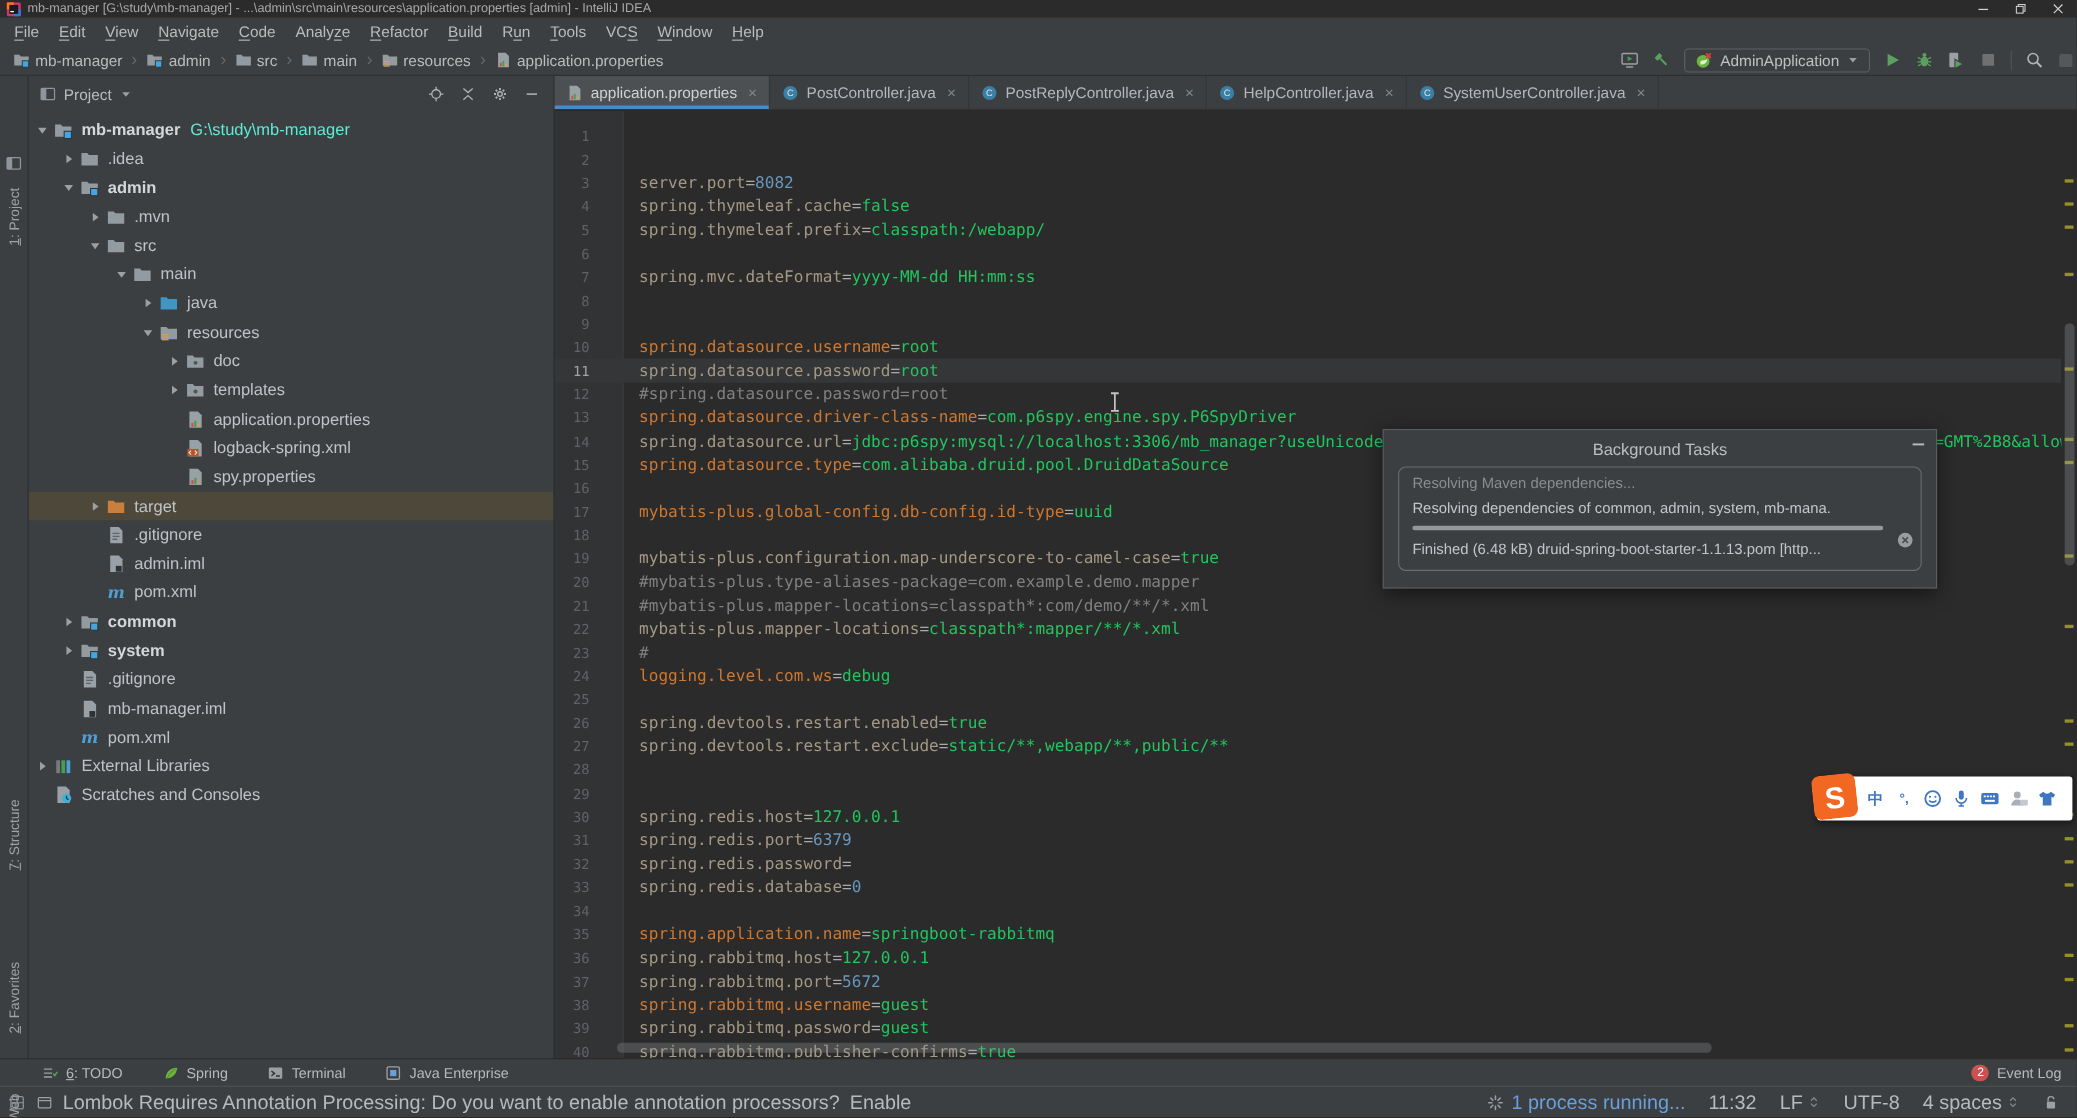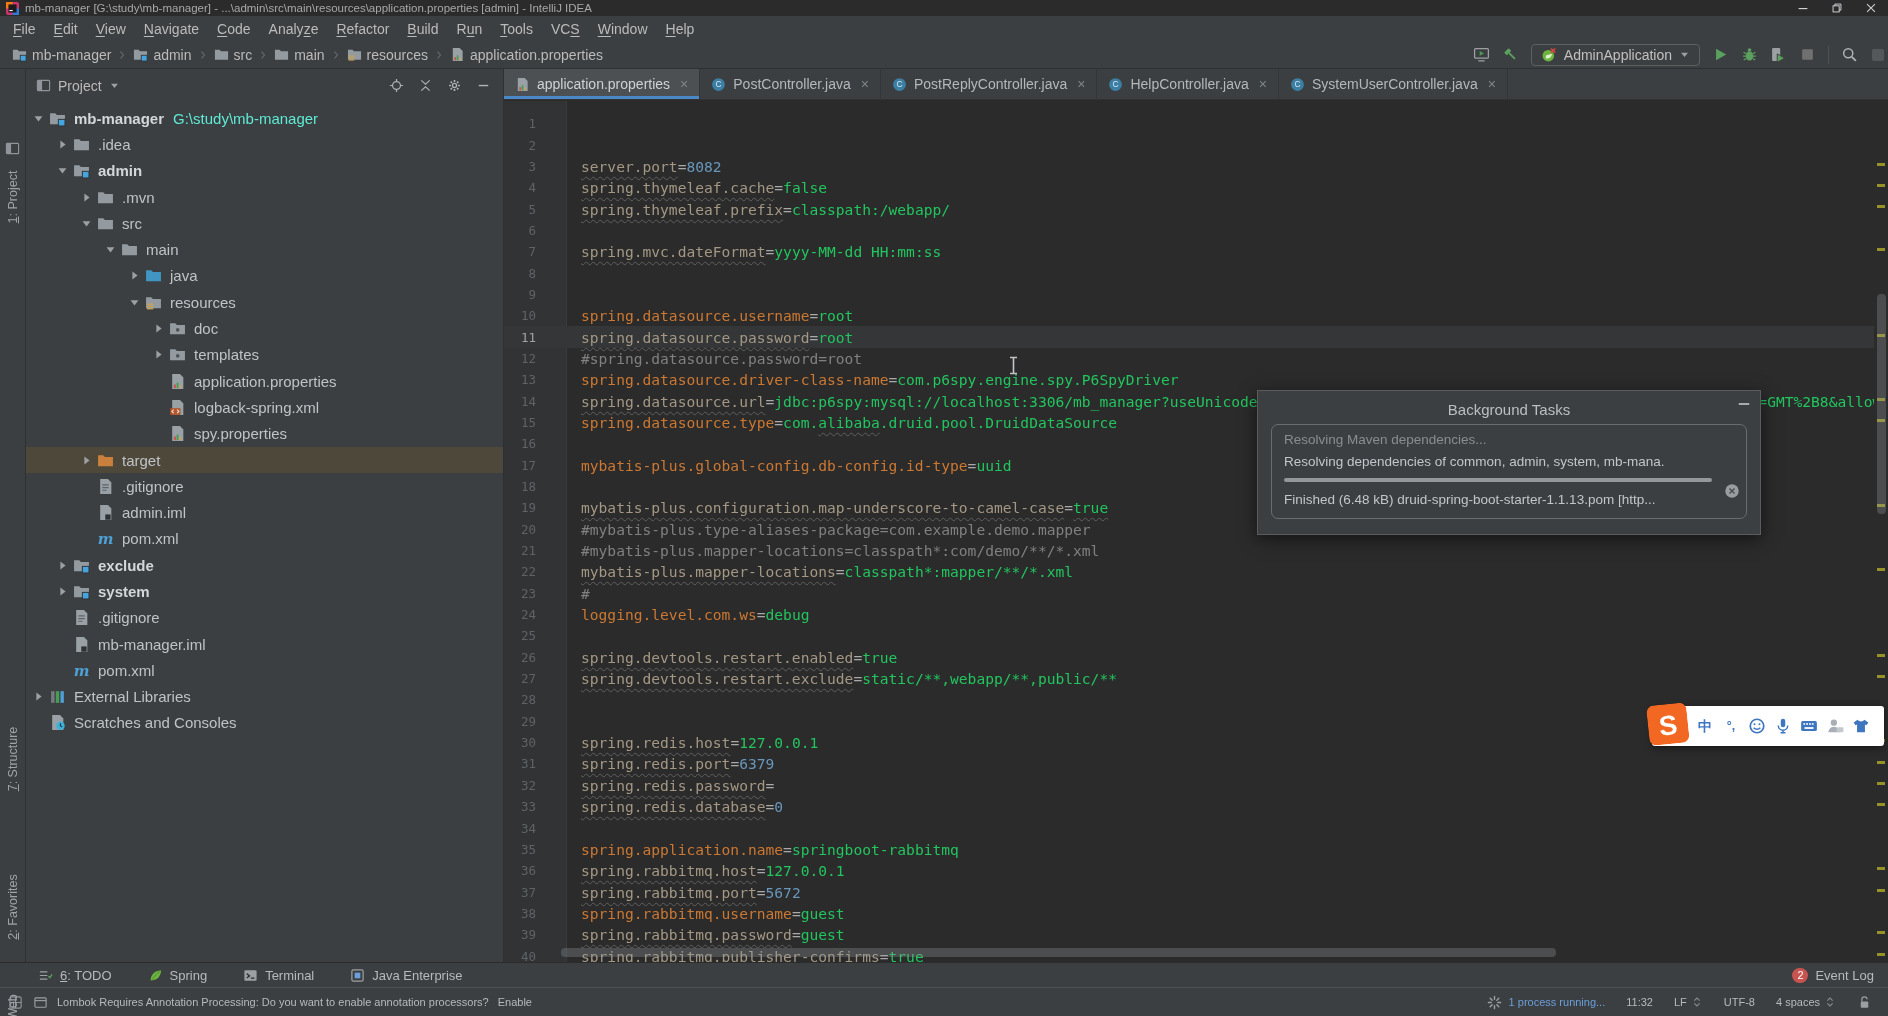--- a/index.html
+++ b/index.html
@@ -50,21 +50,21 @@
   .tab .x{color:#7f868a;font-size:14px;margin-left:3px}
   .gutterbg{position:absolute;left:0;top:32px;bottom:0;width:63px;background:#313335;border-right:1px solid #393b3d;z-index:0}
   .lines{position:absolute;left:0;right:14px;top:32px;bottom:0;padding-top:12px;z-index:1;overflow:hidden;
          font-family:"DejaVu Sans Mono",monospace;font-size:14.6px}
   .cl{height:21.35px;display:flex;align-items:center}
   .cl.cur{background:#343638}
   .cl .ln{width:63px;flex:none;text-align:right;padding-right:31px;font-size:12.5px;color:#606366;font-family:"DejaVu Sans Mono",monospace}
   .cl.cur .ln{color:#a4a3a3}
   .cl .txt{padding-left:14px;white-space:pre}
   .k1{color:#cc7832}.k2{color:#a49884}.v{color:#22c55e}.n{color:#6897bb}.c{color:#808080}.e{color:#a9a9a9}
-  .u{text-decoration:underline;text-decoration-style:wavy;text-decoration-color:#5f5f5f;text-decoration-thickness:1px;text-underline-offset:4px}
+  .u{text-decoration-style:wavy;text-decoration-color:#5f5f5f;text-decoration-thickness:1px;text-underline-offset:4px}
   .tick{position:absolute;right:3px;width:8px;height:3px;background:rgba(187,181,41,.75);z-index:2}
   .vscroll{position:absolute;right:2px;top:225px;width:9px;height:220px;background:rgba(150,156,160,.30);border-radius:4px;z-index:2}
   .hscroll{position:absolute;left:57px;width:995px;top:879px;height:9px;background:rgba(150,156,160,.30);border-radius:4px;z-index:3}
   .ibeam{position:absolute;left:504px;top:287px;z-index:4;opacity:.9}
   
   .bgtasks{position:absolute;left:753px;top:321px;width:504px;background:#3c3f41;border:1px solid #5a5c5e;
            box-shadow:0 4px 16px rgba(0,0,0,.55);z-index:5;font-family:"Liberation Sans",sans-serif}
   .bt-title{height:27px;display:flex;align-items:flex-end;justify-content:center;font-size:15px;color:#bcbfc2;position:relative}
   .bt-min{position:absolute;right:9px;top:6px}
   .bt-box{margin:6px 13px 15px;border:1px solid #6a6c6e;border-radius:7px;padding:7px 12px 11px;position:relative}
@@ -79,21 +79,21 @@
   .ime-logo{width:42px;height:42px;margin-top:-2px;margin-left:-4px;transform:rotate(-6deg)}
   .ime-ic{display:flex;align-items:center;justify-content:center;width:22px}
   
   .twbar{height:25px;background:#3c3f41;border-top:1px solid #2b2b2b;display:flex;align-items:center;
          padding:0 14px 0 38px;font-size:13px;color:#b6babd;gap:36px;flex:none}
   .twitem{display:flex;align-items:center;gap:7px;white-space:nowrap}
   .tw-right{margin-left:auto;display:flex;align-items:center;gap:7px}
   .badge{background:#c75450;color:#fff;border-radius:8px;font-size:11px;min-width:16px;height:15px;line-height:15px;text-align:center;padding:0 4px}
   
   .sbar{height:29px;background:#3c3f41;border-top:1px solid #515151;display:flex;align-items:center;
-        padding:0 16px 0 8px;font-size:11px;color:#b6babd;gap:10px;flex:none}
+        padding:0 16px 0 8px;font-size:18px;color:#b6babd;gap:10px;flex:none}
   .smsg{display:flex;align-items:center;gap:9px;white-space:nowrap}
   .s-right{margin-left:auto;display:flex;align-items:center;gap:21px;white-space:nowrap}
   .proc{color:#6a9fdb;display:flex;align-items:center;gap:7px}
   .seg{display:flex;align-items:center;gap:4px}
 </style>
 </head>
 <body>
 
 <div class="app">
 
@@ -598,21 +598,21 @@
               <svg width="13" height="13" viewBox="0 0 16 16" xmlns="http://www.w3.org/2000/svg">
                 <path d="M5.4 3.2l6.4 4.8-6.4 4.8z" fill="#9da0a3"></path>
               </svg>
             </span>
      <span class="tic">
               <svg width="17" height="17" viewBox="0 0 16 16" xmlns="http://www.w3.org/2000/svg">
                 <path d="M1 13.5V3h4.9l1.5 1.6H15v8.9z" fill="#939ba1"></path>
                 <rect x="8.8" y="8.8" width="6.2" height="6.2" fill="#44a6e1" stroke="#303335" stroke-width="0.9"></rect>
               </svg>
             </span>
-     <span class="lbl">exclude</span>
+     <span class="lbl">common</span>
 
    </div>
           <div class="trow bold" style="padding-left:28px">
      <span class="arr">
               <svg width="13" height="13" viewBox="0 0 16 16" xmlns="http://www.w3.org/2000/svg">
                 <path d="M5.4 3.2l6.4 4.8-6.4 4.8z" fill="#9da0a3"></path>
               </svg>
             </span>
      <span class="tic">
               <svg width="17" height="17" viewBox="0 0 16 16" xmlns="http://www.w3.org/2000/svg">

